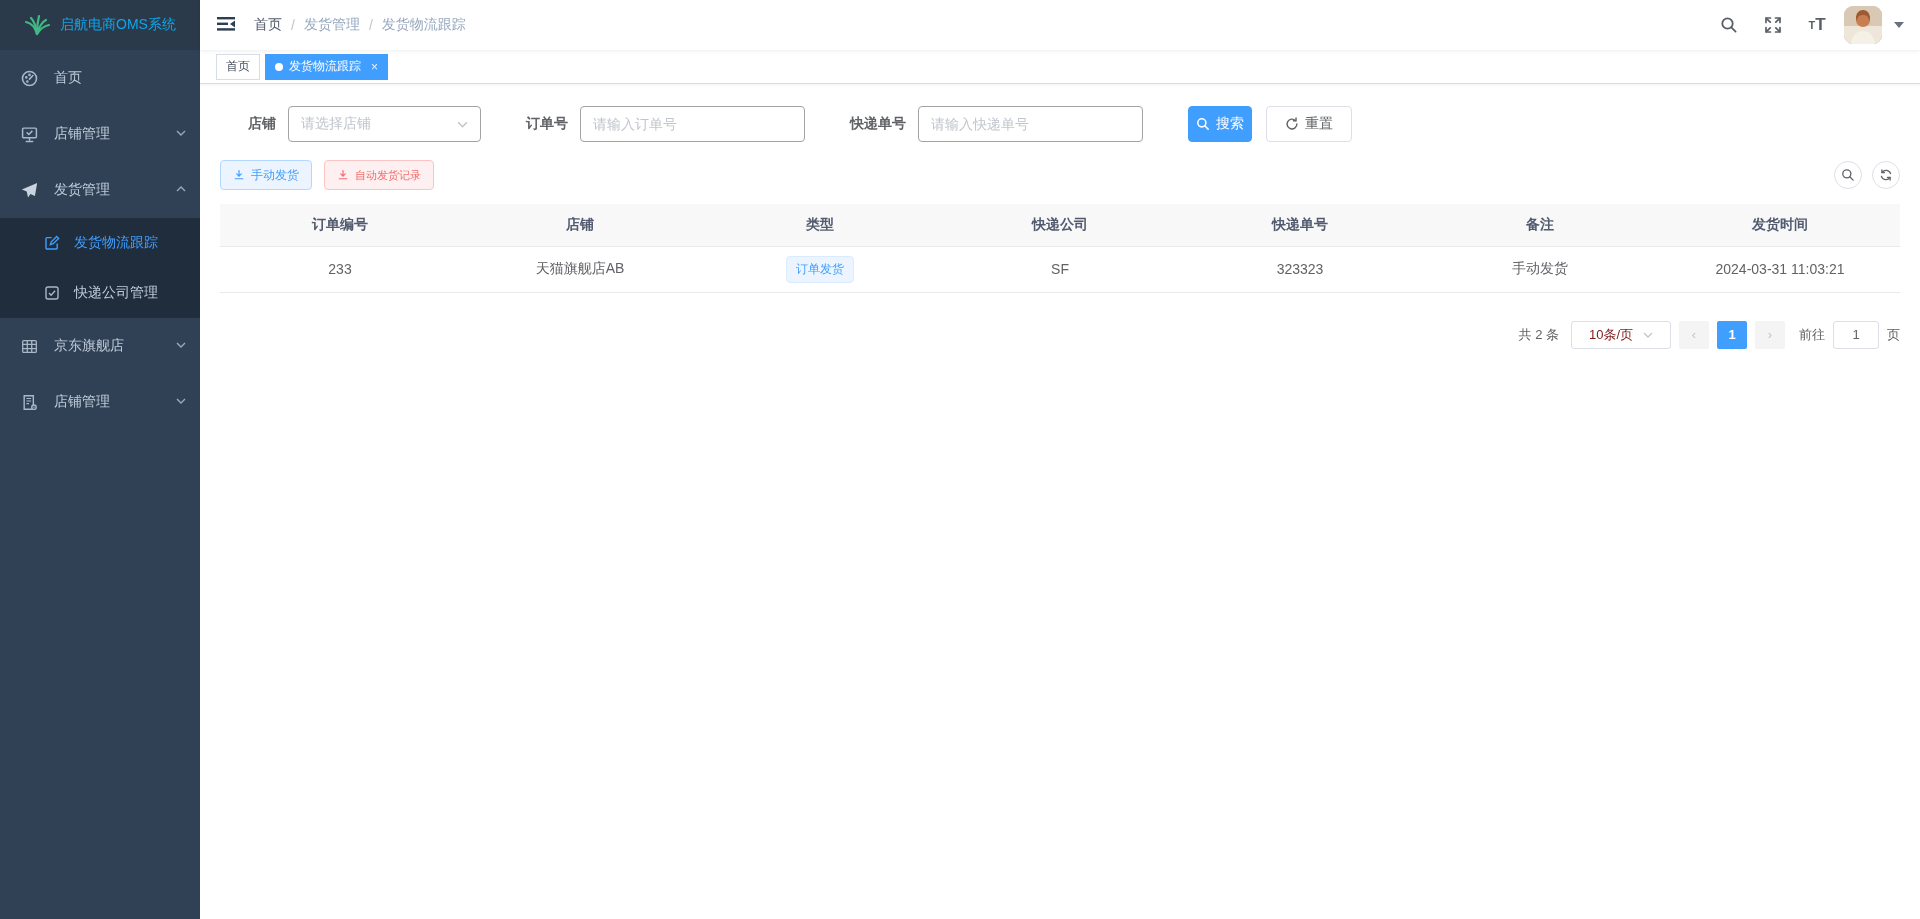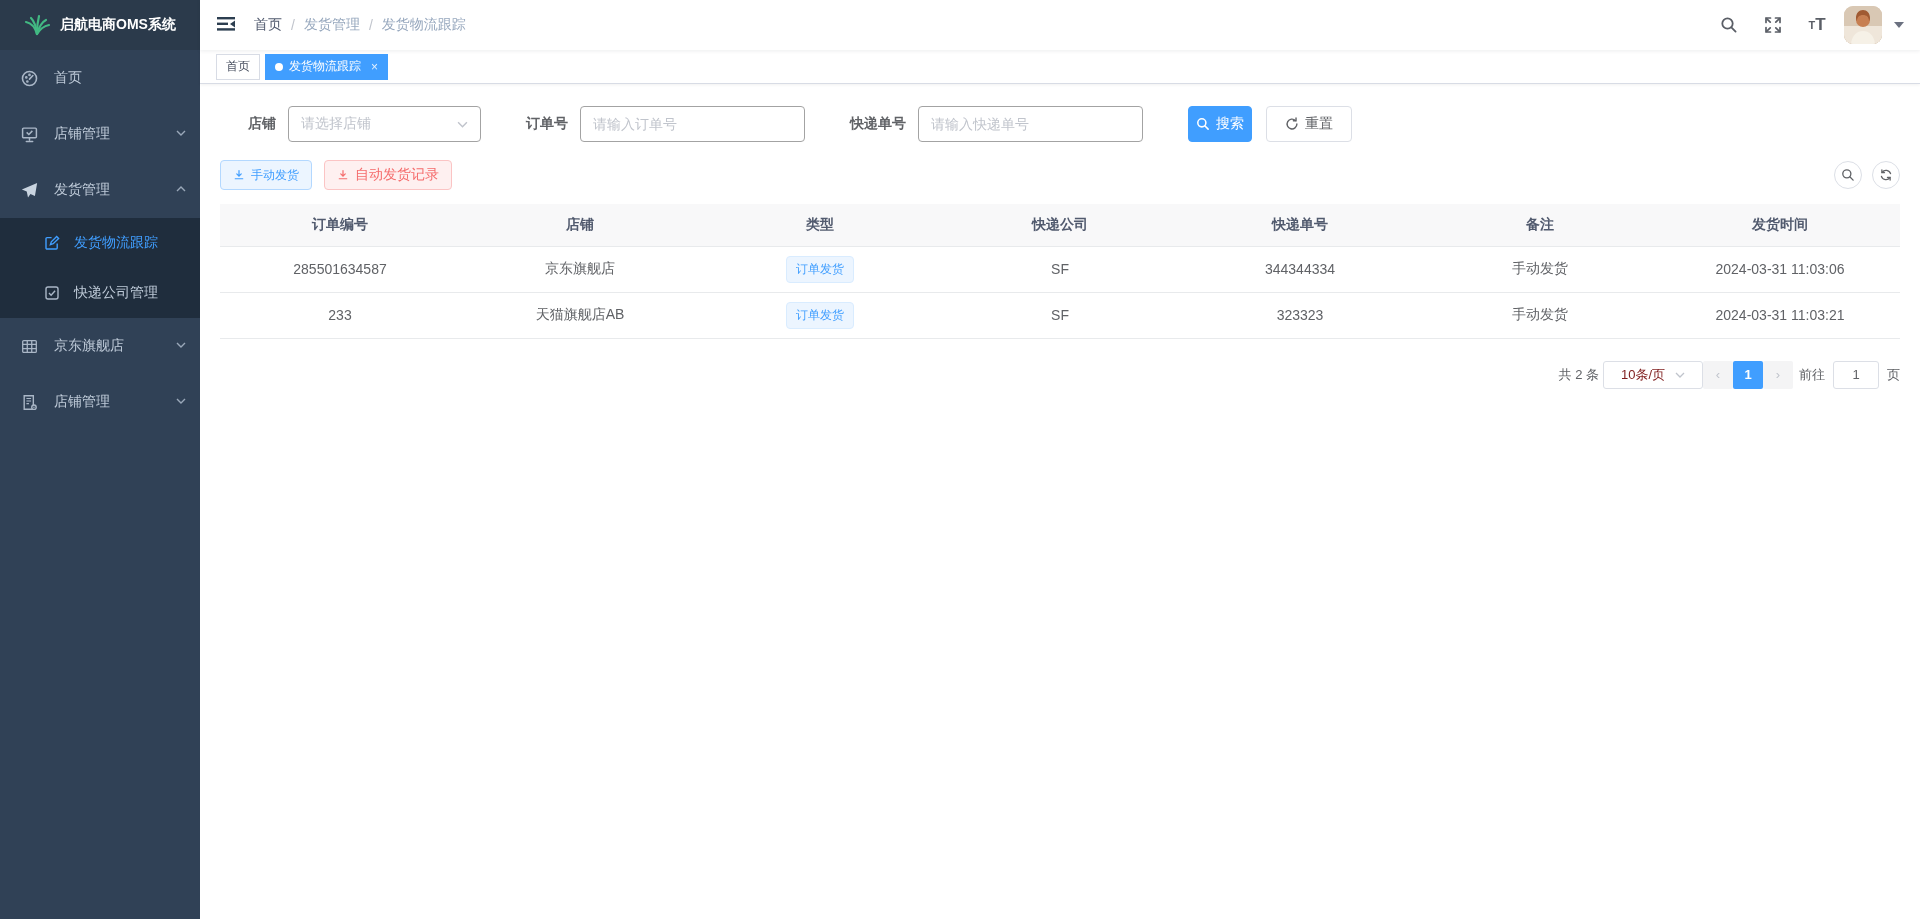--- a/index.html
+++ b/index.html
@@ -3,21 +3,21 @@
 <meta charset="utf-8">
 <style>
   * { margin:0; padding:0; box-sizing:border-box; }
   html,body { width:1920px; height:919px; overflow:hidden; background:#fff;
     font-family:"Liberation Sans","DejaVu Sans",sans-serif; }
   .app { display:flex; width:1920px; height:919px; }
 
   
   .sidebar { width:200px; min-width:200px; height:919px; background:#304156; color:#bfcbd9; }
   .logo { height:50px; display:flex; align-items:center; justify-content:center; gap:10px; background:#2b3a4b; }
-  .logo-title { color:#ffffff; font-weight:bold; font-size:14px; }
+  .logo-title { color:#0ea5e9; font-weight:normal; font-size:14px; }
   .menu-item { position:relative; height:56px; display:flex; align-items:center; padding-left:20px; font-size:14px; color:#bfcbd9; cursor:pointer; }
   .menu-item .mi-icon { width:18px; height:18px; margin-right:16px; display:flex; align-items:center; justify-content:center; color:#aab7c7; }
   .menu-chevron { position:absolute; right:14px; top:50%; margin-top:-4px; color:#9aa8b9; }
   .submenu { background:#1f2d3d; }
   .submenu-item { position:relative; height:50px; display:flex; align-items:center; padding-left:44px; font-size:14px; color:#bfcbd9; cursor:pointer; }
   .submenu-item .mi-icon { width:16px; height:16px; margin-right:14px; color:#aab7c7; }
   .submenu-item.active { color:#409eff; }
   .submenu-item.active .mi-icon { color:#409eff; }
 
   
@@ -46,30 +46,30 @@
   .f-select, .f-input { height:36px; border:1px solid #a3a3a3; border-radius:4px; background:#fff; font-size:14px; color:#606266; }
   .f-select { width:193px; display:flex; align-items:center; justify-content:space-between; padding:0 12px; margin-right:45px; cursor:pointer; }
   .f-select .ph, .f-input::placeholder { color:#c0c4cc; }
   .f-input { width:225px; padding:0 12px; margin-right:45px; outline:none; }
   .sel-chevron { color:#c0c4cc; }
   .btn { display:inline-flex; align-items:center; justify-content:center; gap:6px; border-radius:4px; cursor:pointer; font-size:14px; }
   .btn-primary { height:36px; padding:0 7px; background:#409eff; border:1px solid #409eff; color:#fff; margin-right:14px; }
   .btn-default { height:36px; padding:0 18px; background:#fff; border:1px solid #dcdfe6; color:#606266; }
   .action-row { display:flex; align-items:center; margin-bottom:14px; }
   .btn-plain-primary { height:30px; padding:0 12px; font-size:12px; background:#ecf5ff; border:1px solid #b3d8ff; color:#409eff; border-radius:4px; margin-right:12px; }
-  .btn-plain-danger { height:30px; padding:0 12px; font-size:14px; background:#fef0f0; border:1px solid #fbc4c4; color:#f56c6c; border-radius:4px; }
+  .btn-plain-danger { height:30px; padding:0 12px; font-size:11px; background:#fef0f0; border:1px solid #fbc4c4; color:#f56c6c; border-radius:4px; }
   .action-right { margin-left:auto; display:flex; gap:10px; }
   .circle-btn { width:28px; height:28px; border-radius:50%; border:1px solid #dcdfe6; background:#fff; color:#606266; display:flex; align-items:center; justify-content:center; cursor:pointer; }
 
   table.grid { width:100%; border-collapse:collapse; table-layout:fixed; }
   .grid th { height:42px; background:#f8f8f9; color:#515a6e; font-size:14px; font-weight:bold; border-bottom:1px solid #e8eaec; }
   .grid td { height:46px; color:#606266; font-size:14px; text-align:center; border-bottom:1px solid #e8eaec; background:#fff; }
   .type-tag { display:inline-block; padding:4px 9px; font-size:12px; background:#ecf5ff; border:1px solid #d9ecff; color:#409eff; border-radius:4px; }
 
-  .pagination { display:flex; align-items:center; justify-content:flex-end; margin-top:22px; font-size:13px; color:#606266; }
+  .pagination { display:flex; align-items:center; justify-content:flex-end; margin-top:28px; font-size:13px; color:#606266; gap:8px; }
   .pg-total { margin-right:4px; }
   .pg-size { width:100px; height:28px; border:1px solid #dcdfe6; border-radius:3px; display:flex; align-items:center; justify-content:center; gap:10px; color:#7f1d1d; cursor:pointer; }
   .pg-btn { min-width:30px; height:28px; border-radius:2px; background:#f4f4f5; color:#c0c4cc; display:flex; align-items:center; justify-content:center; font-size:13px; cursor:pointer; }
   .pg-page { min-width:30px; height:28px; border-radius:2px; background:#409eff; color:#fff; display:flex; align-items:center; justify-content:center; font-weight:bold; cursor:pointer; }
   .pg-goto { display:flex; align-items:center; gap:8px; margin-left:6px; }
   .pg-input { width:46px; height:28px; border:1px solid #dcdfe6; border-radius:3px; text-align:center; font-size:13px; color:#606266; outline:none; }
 
   svg { display:block; }
 </style>
 </head>
@@ -333,31 +333,20 @@
             <th>店铺</th>
             <th>类型</th>
             <th>快递公司</th>
             <th>快递单号</th>
             <th>备注</th>
             <th>发货时间</th>
           </tr>
         </thead>
         <tbody>
           <tr>
-            <td>285501634587</td>
-            <td>京东旗舰店</td>
-            <td>
-              <span class="type-tag">订单发货</span>
-            </td>
-            <td>SF</td>
-            <td>344344334</td>
-            <td>手动发货</td>
-            <td>2024-03-31 11:03:06</td>
-          </tr>
-          <tr>
             <td>233</td>
             <td>天猫旗舰店AB</td>
             <td>
               <span class="type-tag">订单发货</span>
             </td>
             <td>SF</td>
             <td>323323</td>
             <td>手动发货</td>
             <td>2024-03-31 11:03:21</td>
           </tr>

